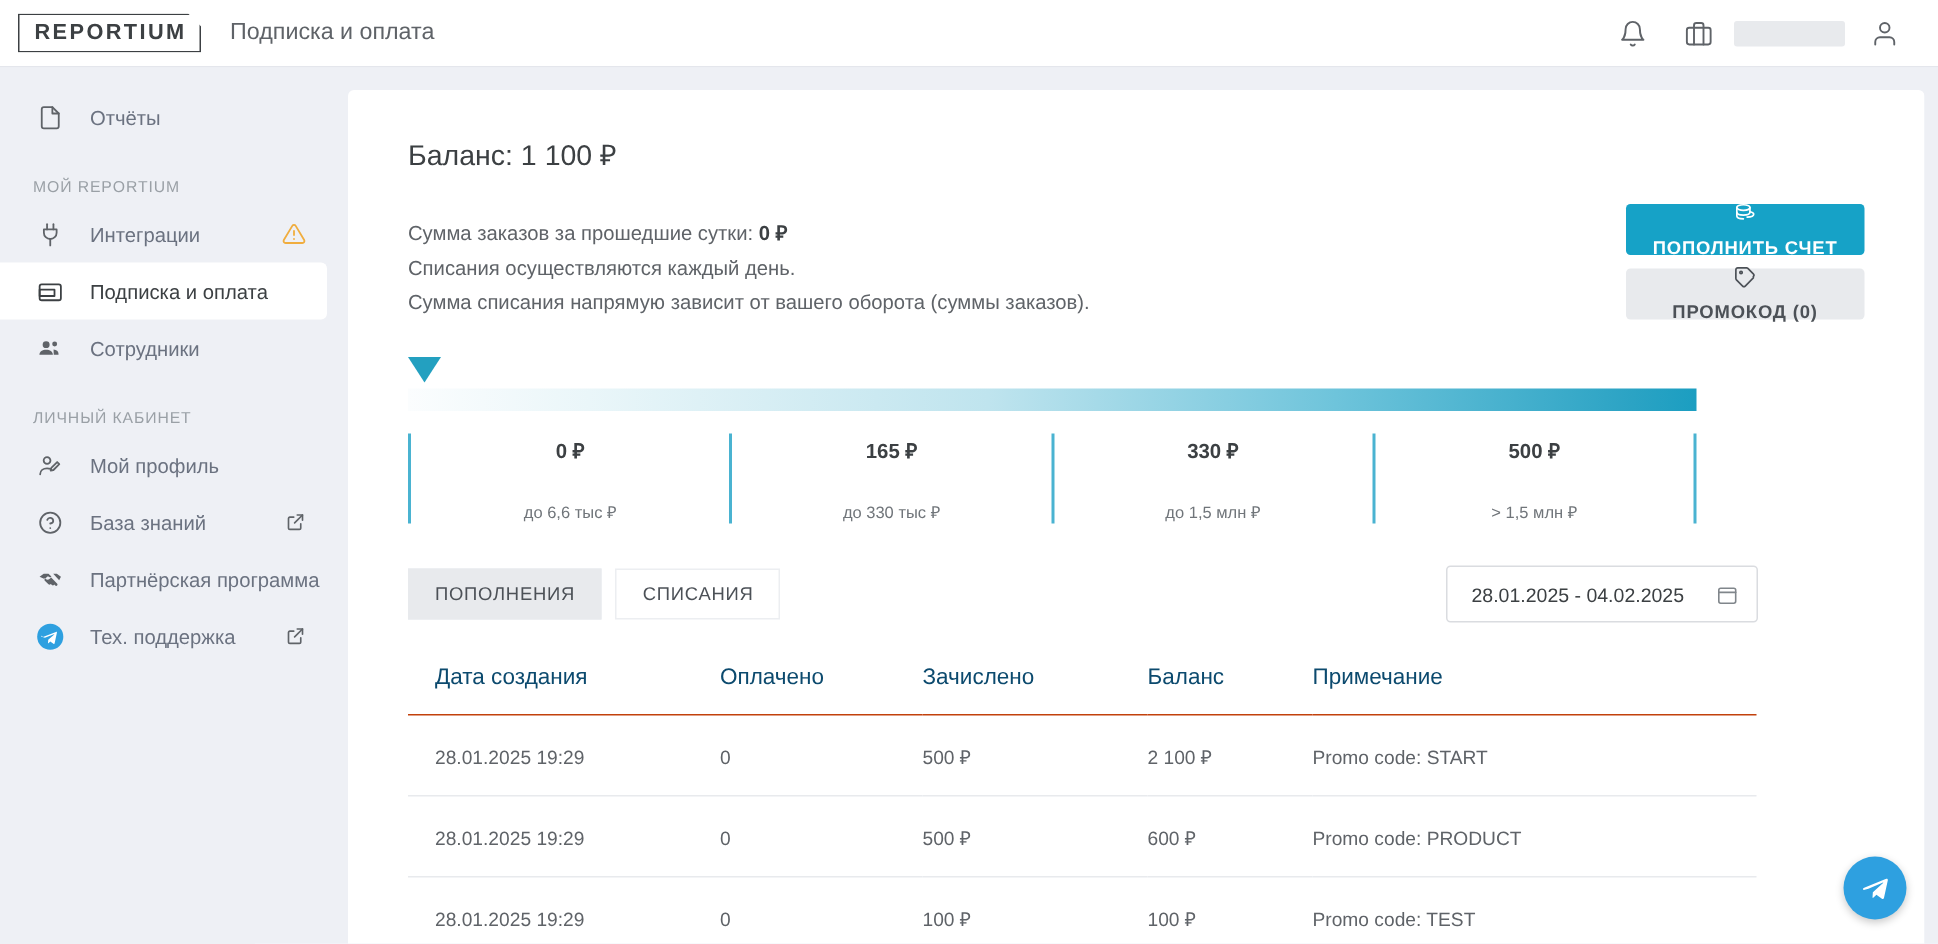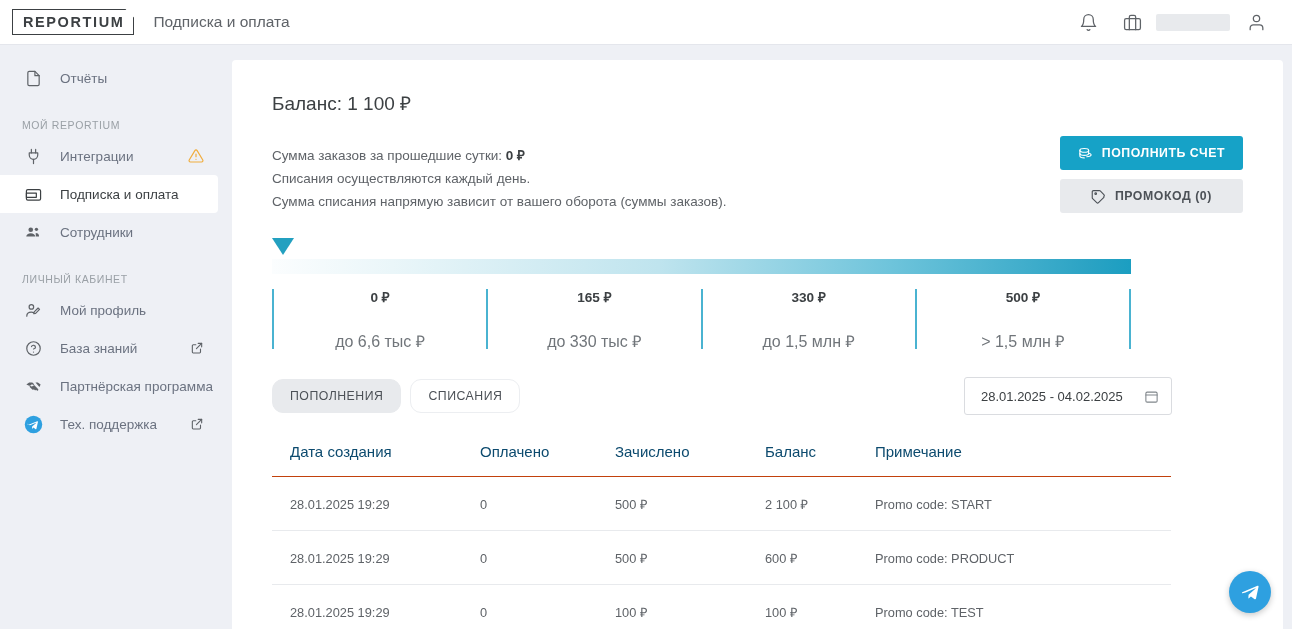--- a/index.html
+++ b/index.html
@@ -132,20 +132,21 @@
   }
   .btn {
     height: 34px; border: none; border-radius: 3px;
     display: flex; align-items: center; justify-content: center;
     gap: 9px;
     font-size: 12.3px; font-weight: 600; letter-spacing: .55px;
     text-transform: uppercase;
     cursor: pointer;
     font-family: "Liberation Sans", sans-serif;
     padding: 0 18px;
+    flex-direction: column;
   }
   .btn-primary { background: #16a2c7; color: #fff; }
   .btn-secondary { background: #e8eaed; color: #4c5157; }
 
   
   .tier-wrap { margin-top: 46px; position: relative; }
   .marker {
     position: absolute; top: -21px; left: 0px;
     width: 0; height: 0;
     border-left: 11px solid transparent;
@@ -162,33 +163,33 @@
   .tier {
     flex: 1 1 0;
     border-left: 2px solid #4ab3d1;
     height: 60px;
     display: flex; flex-direction: column;
     align-items: center; justify-content: center;
     text-align: center;
   }
   .tier:last-child { border-right: 2px solid #4ab3d1; }
   .tier-price { font-size: 13.6px; font-weight: 700; color: #3c4043; }
-  .tier-sub { font-size: 16px; color: #70757a; margin-top: 24px; }
+  .tier-sub { font-size: 11px; color: #70757a; margin-top: 24px; }
 
   
   .toolbar {
     margin-top: 28px;
     display: flex; align-items: center;
     width: 900px;
   }
   .tab {
     height: 34px; padding: 0 17px;
     display: flex; align-items: center; justify-content: center;
     font-size: 12.3px; letter-spacing: .5px; text-transform: uppercase;
-    color: #4c5157; border-radius: 11px; cursor: pointer;
+    color: #4c5157; border-radius: 0; cursor: pointer;
     background: #fff; border: 1px solid #eceef1;
   }
   .tab.active { background: #e8eaed; border-color: #e8eaed; }
   .tab + .tab { margin-left: 9px; }
   .daterange {
     margin-left: auto;
     width: 208px; height: 38px;
     border: 1px solid #dadce0; border-radius: 3px;
     display: flex; align-items: center;
     padding: 0 12px 0 16px;

